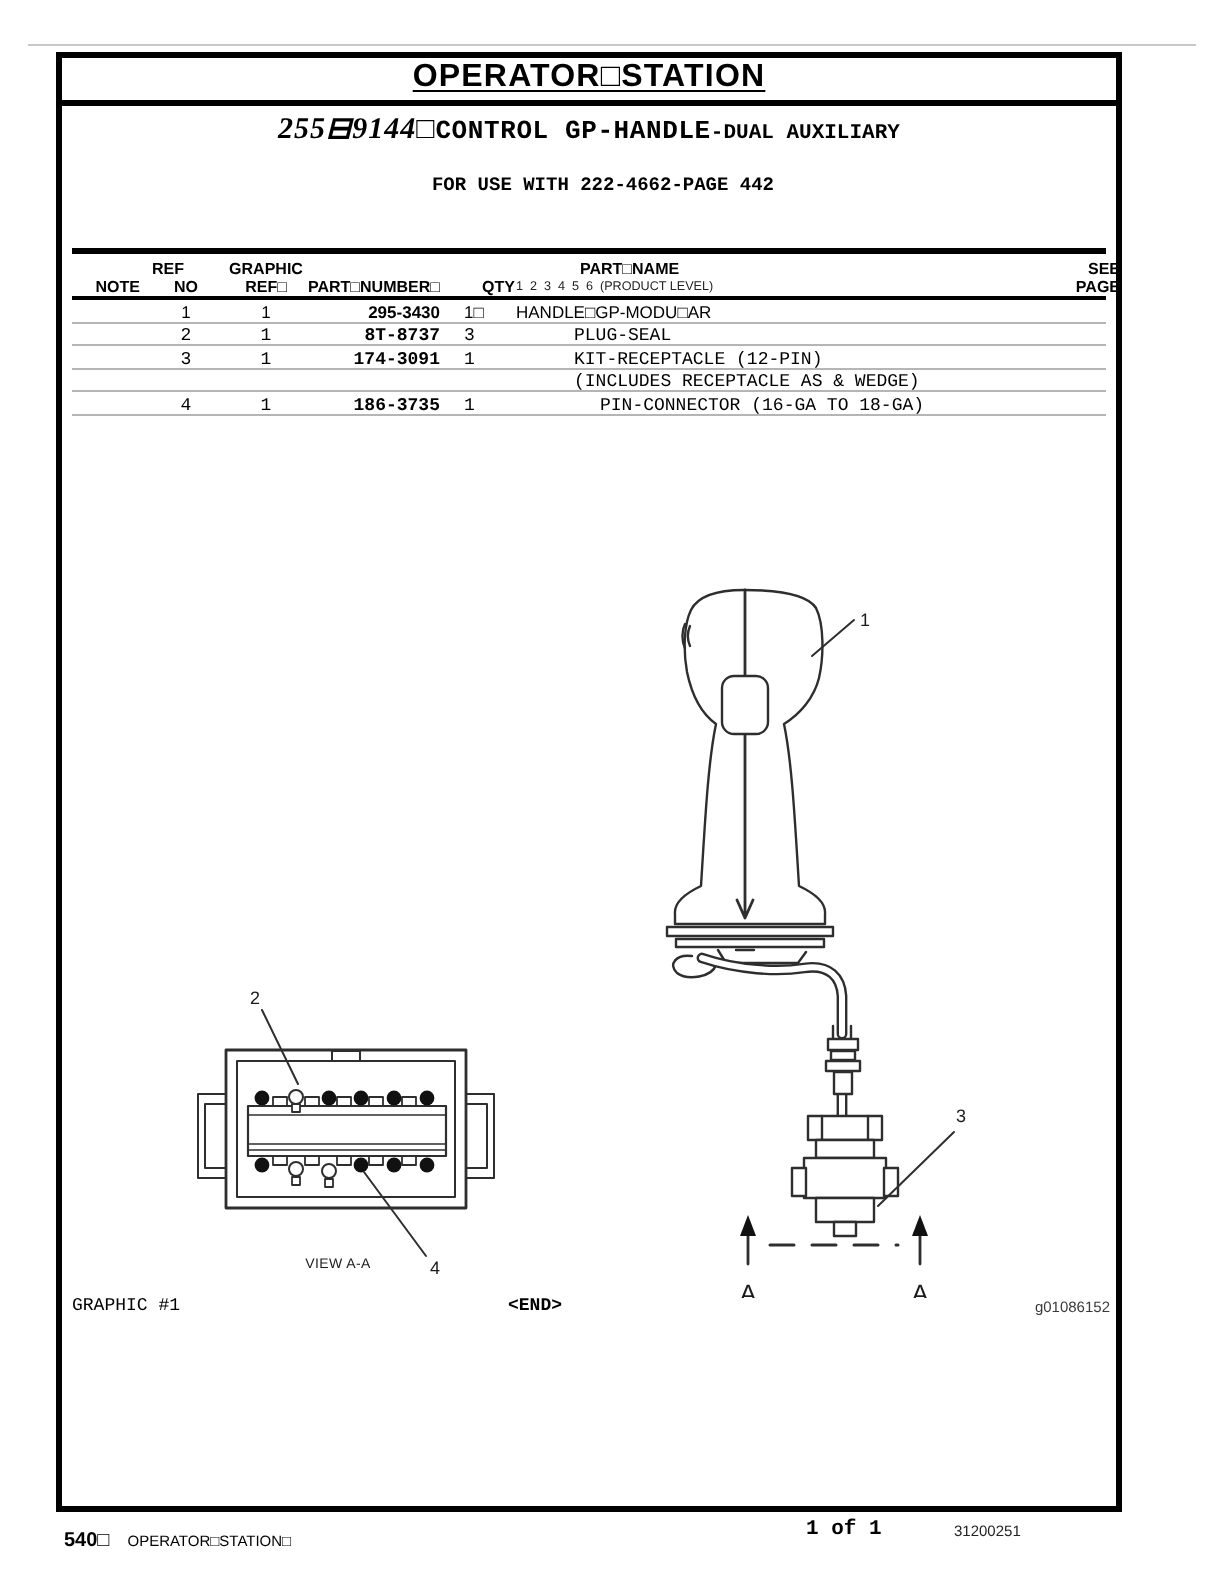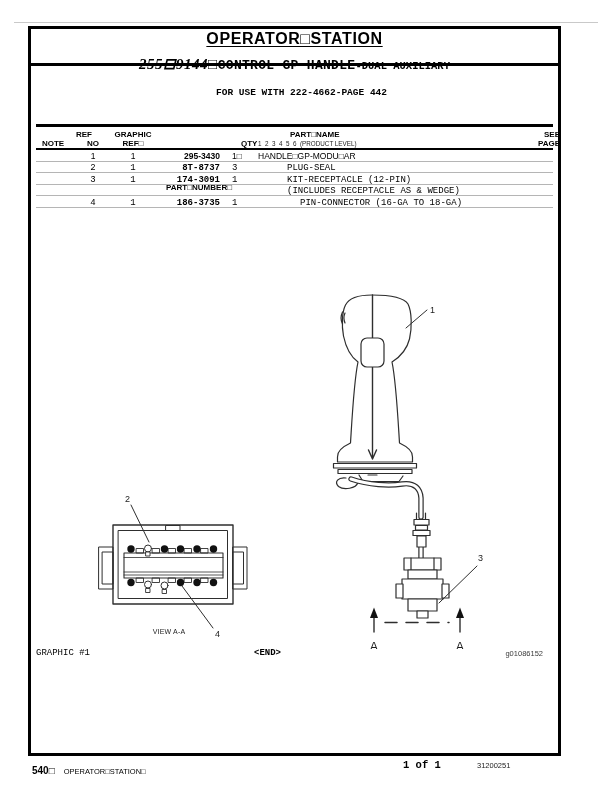--- a/index.html
+++ b/index.html
@@ -5,45 +5,45 @@
   * { box-sizing: border-box; margin: 0; padding: 0; }
   html,body { width: 612px; height: 792px; background:#fff; position:relative;
               font-family:"Liberation Sans", sans-serif; color:#000; overflow:hidden; }
 
   .top-edge { position:absolute; left:14px; right:14px; top:22px; height:1px; background:#c9c9c9; }
 
   .frame { position:absolute; left:28px; top:26px; width:533px; height:730px;
            border:3px solid #000; }
 
   
-  .header-bar { position:absolute; left:0; right:0; top:0; height:37px;
+  .header-bar { position:absolute; left:0; right:0; top:0; height:24px;
                 border-bottom:3px solid #000; text-align:center; }
   .header-title { font:bold 16px "Liberation Sans", sans-serif; letter-spacing:.6px;
                   line-height:20px; text-decoration:underline; text-underline-offset:2px; }
 
   
   .title-line { position:absolute; left:0; right:0; top:26px; text-align:center; white-space:nowrap; }
   .title-number { font:bold italic 15px "Liberation Serif", serif; letter-spacing:.5px; }
   .title-name   { font:bold 13px "Liberation Mono", monospace; letter-spacing:.3px; }
   .title-suffix { font:bold 10.5px "Liberation Mono", monospace; }
   .notice { position:absolute; left:0; right:0; text-align:center;
             font:bold 9.5px "Liberation Mono", monospace; }
   .notice1 { top:58px;padding-left:14px; } .notice2 { top:70px; }
 
   
   .parts-table { position:absolute; left:5px; right:5px; top:95px; border-top:3px solid #000; }
   .table-header { position:relative; height:23px; border-bottom:2px solid #000;
                   font:bold 8px "Liberation Sans", sans-serif; }
   .h { position:absolute; white-space:pre; }
-  .h-note   { left:0;   width:34px; top:12px; text-align:center; }
+  .h-note   { left:0;   width:34px; top:12px; text-align:right; }
   .h-ref1   { left:40px; width:34px; top:3px;  text-align:left; }
   .h-ref2   { left:40px; width:34px; top:12px; text-align:center; }
   .h-gref1  { left:75px; width:44px; top:3px;  text-align:center; }
   .h-gref2  { left:75px; width:44px; top:12px; text-align:center; }
-  .h-pnum   { left:118px; width:78px; top:12px; text-align:right;margin-top:44px; }
+  .h-pnum   { left:118px; width:78px; top:12px; text-align:left; }
   .h-qty    { left:205px; top:12px; }
   .h-pname  { left:222px; top:3px;padding-left:32px; }
   .h-plevel { left:222px; top:12.5px; font-weight:normal; font-size:6.3px; color:#222; }
   .h-see1   { left:480px; width:44px; top:3px;  text-align:right; }
   .h-see2   { left:480px; width:44px; top:12px; text-align:right; }
 
   .row { position:relative; height:11.6px; border-bottom:1px solid #b5b5b5;
          font:9px "Liberation Mono", monospace; }
   .row.sans { font-family:"Liberation Sans", sans-serif; font-size:8.5px; }
   .cell { position:absolute; top:1.4px; white-space:pre; }
@@ -56,21 +56,21 @@
   
   .figures { position:absolute; left:0; top:242px; width:527px; height:378px; }
   svg text { fill:#1c1c1c; }
   .svg-callout { font:9px "Liberation Sans", sans-serif; }
   .svg-letter  { font:12.5px "Liberation Sans", sans-serif; font-weight:500; }
   .svg-view    { font:7px "Liberation Sans", sans-serif; letter-spacing:.2px; }
 
   .graphic-caption { position:absolute; left:5px; right:3px; top:619px; height:12px; }
   .caption-label { position:absolute; left:0; font:9px "Liberation Mono", monospace; }
   .caption-end   { position:absolute; left:218px; font:bold 9px "Liberation Mono", monospace; }
-  .caption-id    { position:absolute; right:12px; top:1px; font:7.5px "Liberation Sans", sans-serif; color:#3a3a3a;margin-left:40px; }
+  .caption-id    { position:absolute; right:0; top:1px; font:7.5px "Liberation Sans", sans-serif; color:#3a3a3a;margin-left:40px; }
 
   
   .footer-left { position:absolute; left:32px; top:760px; white-space:nowrap; }
   .footer-book { font:bold 10px "Liberation Sans", sans-serif; }
   .footer-section { font:7.5px "Liberation Sans", sans-serif; margin-left:9px; }
   .footer-pages { position:absolute; left:403px; top:759px; font:bold 10.5px "Liberation Mono", monospace; }
   .footer-doc { position:absolute; left:477px; top:761px; font:7.5px "Liberation Sans", sans-serif; color:#222; }
 </style>
 </head>
 <body>

